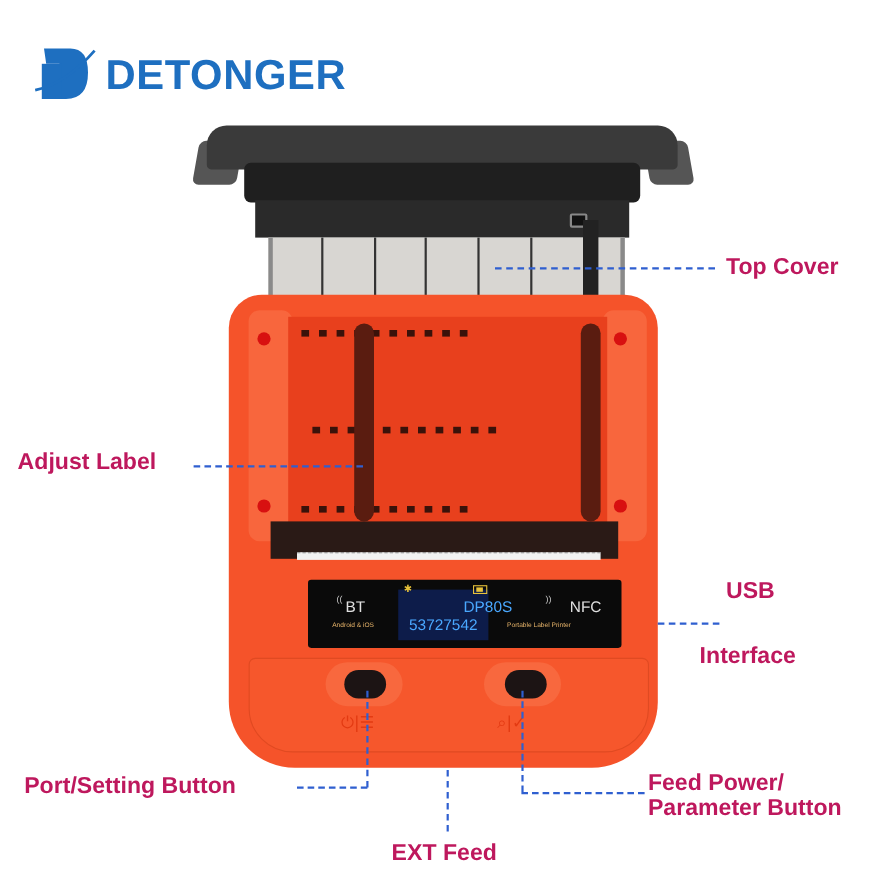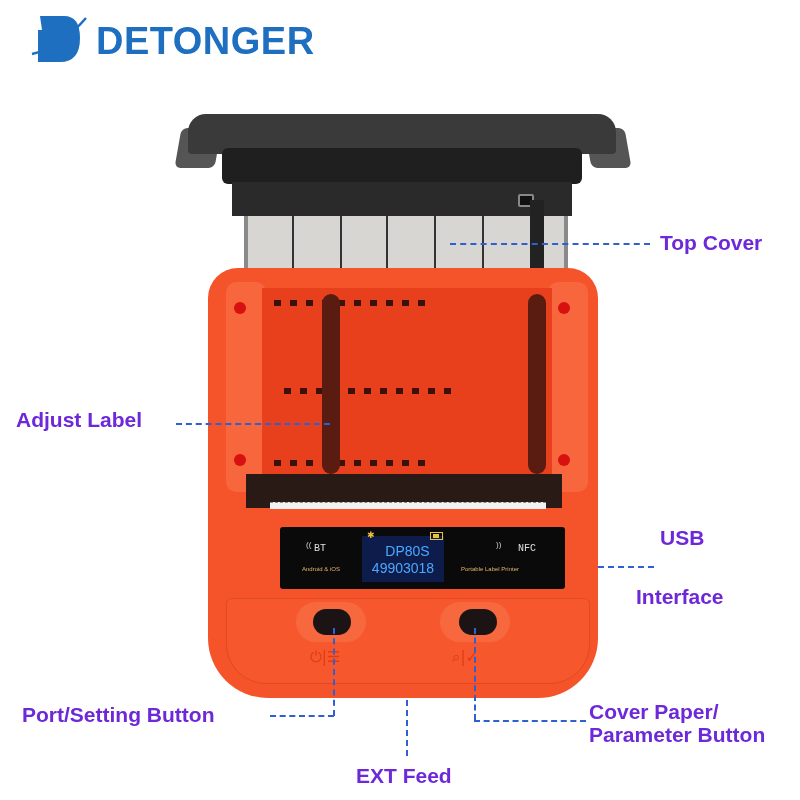--- a/index.html
+++ b/index.html
@@ -1,18 +1,18 @@
 <!DOCTYPE html>
 <html><head>
 <meta charset="utf-8">
 <style>
   html, body { margin:0; padding:0; background:#ffffff; }
   body { width:800px; height:800px; position:relative; overflow:hidden; font-family:"Liberation Sans", sans-serif; }
   .abs { position:absolute; }
-  .label { position:absolute; color:#6d28d9; font-weight:bold; font-size:21px; line-height:24px; white-space:nowrap; font-family:"Liberation Sans", sans-serif; }
+  .label { position:absolute; color:#be185d; font-weight:bold; font-size:21px; line-height:24px; white-space:nowrap; font-family:"Liberation Sans", sans-serif; }
   .dash-h { position:absolute; height:0; border-top:2px dashed #2f5fd0; }
   .dash-v { position:absolute; width:0; border-left:2px dashed #2f5fd0; }
 
   
   .logo-text { position:absolute; left:96px; top:40px; font-size:38px; font-weight:bold; color:#1e6fc0; letter-spacing:0.5px; font-family:"Liberation Sans", sans-serif; }
 
   
   .cover-top { position:absolute; left:188px; top:114px; width:428px; height:40px; background:#3a3a3a; border-radius:18px 18px 4px 4px; }
   .cover-ear-l { position:absolute; left:178px; top:128px; width:40px; height:40px; background:#555; border-radius:6px; transform:skewX(-10deg); }
   .cover-ear-r { position:absolute; left:588px; top:128px; width:40px; height:40px; background:#555; border-radius:6px; transform:skewX(10deg); }
@@ -29,38 +29,38 @@
   .body-side-r { position:absolute; left:548px; top:282px; width:40px; height:210px; background:#f8663d; border-radius:10px; }
   .screw { position:absolute; width:12px; height:12px; border-radius:50%; background:#d81010; }
   .slot-row { position:absolute; height:6px; display:flex; gap:9px; }
   .slot-row span { width:7px; height:6px; background:#3a120a; display:block; }
   .plate { position:absolute; width:18px; height:180px; background:#5a1c10; border-radius:9px; }
   .paper-slot { position:absolute; left:246px; top:474px; width:316px; height:34px; background:#2a1a16; }
   .paper-edge { position:absolute; left:270px; top:502px; width:276px; height:6px; background:#f2f2f2; border-top:1px dashed #888; }
 
   .lcd-panel { position:absolute; left:280px; top:527px; width:285px; height:62px; background:#0a0a0a; border-radius:3px; }
   .lcd-screen { position:absolute; left:362px; top:536px; width:82px; height:46px; background:#0d1c4a; }
-  .lcd-title { position:absolute; left:362px; top:543px; width:91px; text-align:center; color:#4aa8ff; font-size:14px; font-family:"Liberation Sans", sans-serif; }
+  .lcd-title { position:absolute; left:362px; top:543px; width:91px; text-align:center; color:#4aa8ff; font-size:14px; font-family:"Liberation Sans", sans-serif;padding-left:36px; }
   .lcd-num { position:absolute; left:362px; top:560px; width:82px; text-align:center; color:#4aa8ff; font-size:14px; font-family:"Liberation Sans", sans-serif; }
   .lcd-bt-icon { position:absolute; left:367px; top:530px; color:#e8c23a; font-size:9px; }
   .lcd-batt { position:absolute; left:430px; top:532px; width:11px; height:6px; border:1px solid #e8c23a; }
   .lcd-batt::after { content:""; position:absolute; left:2px; top:1px; width:6px; height:4px; background:#e8c23a; }
-  .lcd-big { position:absolute; color:#e0e0e0; font-size:10px; font-family:Liberation Mono, monospace; }
+  .lcd-big { position:absolute; color:#e0e0e0; font-size:14px; font-family:Liberation Sans, sans-serif; }
   .lcd-small { position:absolute; color:#e7b46a; font-size:6px; white-space:nowrap; font-family:"Liberation Sans", sans-serif; }
   .wave { position:absolute; color:#cfcfcf; font-size:8px; }
 
   .btn-panel { position:absolute; left:226px; top:598px; width:362px; height:84px; border:1px solid #e04a22; border-radius:6px 6px 40px 40px; background:#f6572c; }
   .btn-well { position:absolute; width:70px; height:40px; border-radius:20px; background:#f8683e; }
   .btn { position:absolute; width:38px; height:26px; border-radius:13px; background:#1c1414; }
   .btn-sym { position:absolute; color:#e33a12; font-size:15px; font-family:"DejaVu Sans", sans-serif; }
 </style>
 </head>
 <body>
 
-<div class="abs" style="left:30px;top:8px;width:290px;height:60px;">
+<div class="abs" style="left:30px;top:36px;width:290px;height:60px;">
   <svg class="abs" style="left:0;top:0;" width="60" height="60" viewBox="0 0 60 60">
     <path d="M10 8 H34 Q50 8 50 30 Q50 54 30 54 H24 V22 H12 Z" fill="#1e6fc0"></path>
     <rect x="8" y="22" width="18" height="32" fill="#1e6fc0"></rect>
     <path d="M2 46 Q30 40 56 10" stroke="#1e6fc0" stroke-width="2.5" fill="none"></path>
   </svg>
   <div class="logo-text" style="left:66px;top:12px;">DETONGER</div>
 </div>
 
 <div>
   <div class="cover-ear-l"></div>
@@ -132,21 +132,21 @@
   <div class="paper-edge"></div>
 
   <div class="lcd-panel"></div>
   <span class="wave" style="left:306px;top:540px;">((</span>
   <span class="lcd-big" style="left:314px;top:543px;">BT</span>
   <span class="lcd-small" style="left:302px;top:566px;">Android &amp; iOS</span>
   <div class="lcd-screen"></div>
   <span class="lcd-bt-icon">✱</span>
   <div class="lcd-batt"></div>
   <div class="lcd-title">DP80S</div>
-  <div class="lcd-num">49903018</div>
+  <div class="lcd-num">53727542</div>
   <span class="lcd-big" style="left:490px;top:543px;margin-left:28px;">NFC</span>
   <span class="wave" style="left:496px;top:540px;">))</span>
   <span class="lcd-small" style="left:461px;top:566px;">Portable Label Printer</span>
 
   <div class="btn-panel"></div>
   <div class="btn-well" style="left:296px;top:602px;"></div>
   <div class="btn" style="left:313px;top:609px;"></div>
   <span class="btn-sym" style="left:310px;top:648px;">⏻|☰</span>
   <div class="btn-well" style="left:440px;top:602px;"></div>
   <div class="btn" style="left:459px;top:609px;"></div>
@@ -162,17 +162,17 @@
 <div class="dash-h" style="left:598px;top:566px;width:56px;"></div>
 <div class="label" style="left:660px;top:526px;">USB</div>
 <div class="label" style="left:636px;top:585px;">Interface</div>
 
 <div class="dash-v" style="left:333px;top:628px;height:88px;"></div>
 <div class="dash-h" style="left:270px;top:715px;width:64px;"></div>
 <div class="label" style="left:22px;top:703px;">Port/Setting Button</div>
 
 <div class="dash-v" style="left:474px;top:628px;height:92px;"></div>
 <div class="dash-h" style="left:474px;top:720px;width:112px;"></div>
-<div class="label" style="left:589px;top:700px;">Cover Paper/</div>
+<div class="label" style="left:589px;top:700px;">Feed Power/</div>
 <div class="label" style="left:589px;top:723px;">Parameter Button</div>
 
 <div class="dash-v" style="left:406px;top:700px;height:56px;"></div>
 <div class="label" style="left:356px;top:764px;">EXT Feed</div>
 
 </body></html>

